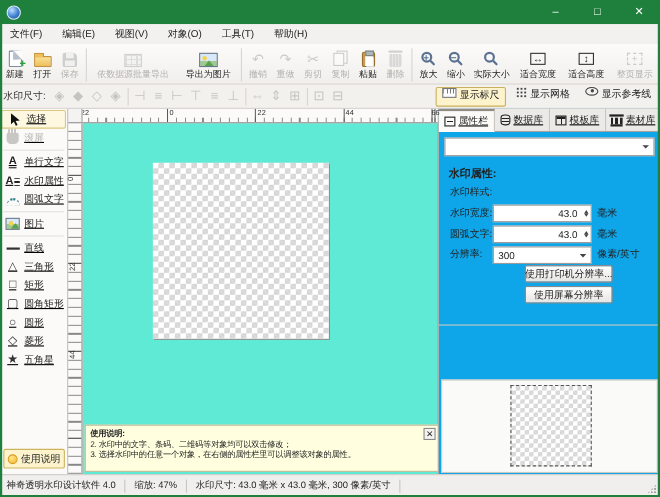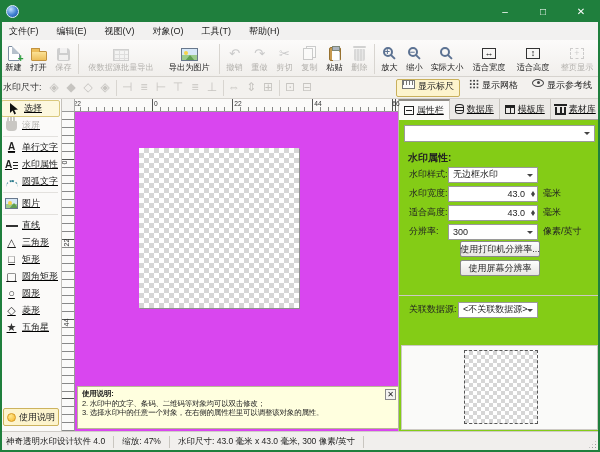--- a/index.html
+++ b/index.html
@@ -88,30 +88,30 @@
   .helpbtn{position:absolute;left:3px;bottom:5px;width:56px;height:18px;background:#fdf4cd;border:1px solid #cdb35e;border-radius:2px;display:flex;align-items:center;gap:3px;font-size:9px;color:#222;padding-left:3px;white-space:nowrap;}
   .ic-bulb{width:9px;height:9px;border-radius:50%;background:radial-gradient(circle at 35% 30%,#ffe88a,#f5b42c);border:1px solid #d79a20;flex:0 0 auto;}
 
   
   .canvaswrap{width:336px;height:100%;position:relative;background:#adadad;}
   .rcorner{position:absolute;left:0;top:0;width:13px;height:13px;background:#f4f3f1;border-right:1px solid #aaa;border-bottom:1px solid #999;z-index:5;}
   .hruler{position:absolute;left:13px;top:0;right:0;height:13px;background:#fbfaf9;border-bottom:1px solid #999;z-index:4;background-image:repeating-linear-gradient(90deg,#555 0 1px,transparent 1px 80px),repeating-linear-gradient(90deg,#888 0 1px,transparent 1px 8px);background-size:100% 100%,100% 4px;background-position:-3px 0,-3px bottom;background-repeat:repeat-x;}
   .hruler span{position:absolute;top:1px;font-size:7px;color:#333;transform:scale(.95);}
   .vruler{position:absolute;left:0;top:13px;bottom:0;width:13px;background:#fbfaf9;border-right:1px solid #999;z-index:4;background-image:repeating-linear-gradient(#555 0 1px,transparent 1px 80px),repeating-linear-gradient(#888 0 1px,transparent 1px 8px);background-size:100% 100%,4px 100%;background-position:0 -33px,right -33px;}
   .vruler span{position:absolute;left:1px;font-size:7px;color:#333;transform:rotate(-90deg);transform-origin:center;}
-  .canvas{position:absolute;left:13px;top:13px;right:0;bottom:0;background:#d946ef;overflow:hidden;}
+  .canvas{position:absolute;left:13px;top:13px;right:0;bottom:0;background:#5eead4;overflow:hidden;}
   .checker{background-color:#fff;background-image:linear-gradient(45deg,#d6d6d6 25%,transparent 25%,transparent 75%,#d6d6d6 75%),linear-gradient(45deg,#d6d6d6 25%,transparent 25%,transparent 75%,#d6d6d6 75%);background-size:10px 10px;background-position:0 0,5px 5px;}
   .page{position:absolute;left:64px;top:36px;width:160px;height:160px;box-shadow:1px 1px 0 #8f8f8f;}
   
   .infobox{position:absolute;left:2px;bottom:2px;width:322px;height:43px;background:#ffffdf;border:1px solid #b9b894;z-index:20;padding:2px 4px;font-size:7.5px;color:#222;letter-spacing:-.2px;}
   .infobox div{white-space:nowrap;overflow:hidden;line-height:9.5px;}
   .ib-close{position:absolute;right:2px;top:2px;width:11px;height:11px;border:1px solid #8a8a8a;background:#f4f3f1;display:flex;align-items:center;justify-content:center;font-size:8px;color:#222;line-height:1;}
 
   
-  .rightpanel{width:202px;height:100%;background:#84cc16;border-left:1px solid #b6b2ac;position:relative;font-size:9px;color:#222;}
+  .rightpanel{width:202px;height:100%;background:#0ea5e9;border-left:1px solid #b6b2ac;position:relative;font-size:9px;color:#222;}
   .tabs{display:flex;height:21px;border-bottom:1px solid #a7a39d;background:#eceae7;}
   .tab{flex:1;display:flex;align-items:center;justify-content:center;gap:3px;font-size:9px;color:#222;border-right:1px solid #c9c6c0;white-space:nowrap;}
   .tab.active{background:#fbfaf9;border-bottom:1px solid #fbfaf9;margin-bottom:-1px;border-top:2px solid #8f8b85;}
   .ic-props{width:10px;height:9px;border:1px solid #222;padding:1px;background:repeating-linear-gradient(#222 0 1px,transparent 1px 3px);background-clip:content-box;}
   .ic-db{width:9px;height:10px;border:1px solid #222;border-radius:4px/3px;background:linear-gradient(transparent 2px,#222 2px 3px,transparent 3px 5px,#222 5px 6px,transparent 6px);}
   .ic-tpl{width:10px;height:9px;border:1px solid #222;background:linear-gradient(#222 2px,transparent 2px),linear-gradient(90deg,transparent 4px,#222 4px 5px,transparent 5px);}
   .ic-bank{width:11px;height:8px;background:repeating-linear-gradient(90deg,#222 0 2px,transparent 2px 4.5px);border-bottom:2px solid #222;margin-top:3px;position:relative;}
   .ic-bank:before{content:"";position:absolute;left:-1px;right:-1px;top:-3px;height:2px;background:#222;}
   .combo{position:absolute;left:5px;top:26px;width:191px;height:17px;background:#fff;border:1px solid #9a9a9a;}
   .sel{position:relative;background:#fff;border:1px solid #9a9a9a;height:16px;font-size:9px;display:flex;align-items:center;padding:0 14px 0 4px;white-space:nowrap;overflow:hidden;}
@@ -120,21 +120,21 @@
   .sec-title{position:absolute;left:9px;top:52px;font-weight:bold;font-size:10px;}
   .prow{position:absolute;left:0;width:202px;height:17px;display:flex;align-items:center;}
   .prow .plab{width:49px;padding-left:10px;white-space:nowrap;flex:0 0 auto;}
   .prow .ctrl{width:90px;flex:0 0 auto;}
   .prow .unit{padding-left:5px;white-space:nowrap;}
   .spinbox{background:#fff;border:1px solid #9a9a9a;height:16px;display:flex;align-items:center;}
   .spin-val{flex:1;text-align:right;padding-right:3px;}
   .spin-btns{width:9px;height:100%;display:flex;flex-direction:column;align-items:center;justify-content:center;gap:2px;}
   .tri-up{width:0;height:0;border:2.5px solid transparent;border-bottom:3.5px solid #444;margin-bottom:-1px;}
   .tri-dn{width:0;height:0;border:2.5px solid transparent;border-top:3.5px solid #444;margin-top:-1px;}
-  .pbtn{position:absolute;left:61px;width:80px;height:16px;border:1px solid #8a8a8a;border-radius:2px;background:linear-gradient(#fefefe,#e7e5e2);display:flex;align-items:center;justify-content:center;font-size:9px;white-space:nowrap;}
+  .pbtn{position:absolute;left:78px;width:80px;height:16px;border:1px solid #8a8a8a;border-radius:2px;background:linear-gradient(#fefefe,#e7e5e2);display:flex;align-items:center;justify-content:center;font-size:9px;white-space:nowrap;}
   .pdivider{position:absolute;left:0;width:202px;border-top:1px solid #ccc9c4;}
   .thumbhdr{position:absolute;left:2px;right:2px;top:231px;height:15px;background:linear-gradient(#5585c7,#2d5698);color:#fff;font-weight:bold;font-size:9px;display:flex;align-items:center;padding-left:5px;}
   .thumbarea{position:absolute;left:2px;right:2px;top:246px;bottom:1px;background:#fafaf9;border:1px solid #ccc9c4;}
   .thumb{position:absolute;left:62px;top:4px;width:74px;height:74px;border:1px dashed #555;background-size:8px 8px;background-position:0 0,4px 4px;}
 
   
   .statusbar{position:absolute;left:0;top:431px;width:600px;height:21px;background:#f1efed;border-top:1px solid #cfccc7;display:flex;align-items:center;font-size:8.5px;color:#222;padding:0 6px;gap:8px;}
   .ssep{width:1px;height:12px;background:#c9c6c0;}
   .grip{position:absolute;right:3px;bottom:3px;width:9px;height:9px;background:radial-gradient(circle,#9a9a9a 40%,transparent 45%);background-size:3px 3px;clip-path:polygon(100% 0,100% 100%,0 100%);}
 </style>
@@ -401,63 +401,54 @@
             <span>素材库</span>
           </div>
       </div>
 
       <div class="combo"><span></span></div>
 
       <div class="sec-title">水印属性:</div>
 
       <div class="prow" style="top:67px">
         <span class="plab">水印样式:</span>
-        <div class="sel ctrl">
-            <span>无边框水印</span>
-          </div>
       </div>
       <div class="prow" style="top:86px">
         <span class="plab">水印宽度:</span>
         <div class="spinbox ctrl">
           <span class="spin-val">43.0</span>
           <span class="spin-btns">
               <i class="tri-up"></i>
               <i class="tri-dn"></i>
             </span>
         </div>
         <span class="unit">毫米</span>
       </div>
       <div class="prow" style="top:105px">
-        <span class="plab">适合高度:</span>
+        <span class="plab">圆弧文字:</span>
         <div class="spinbox ctrl">
           <span class="spin-val">43.0</span>
           <span class="spin-btns">
               <i class="tri-up"></i>
               <i class="tri-dn"></i>
             </span>
         </div>
         <span class="unit">毫米</span>
       </div>
       <div class="prow" style="top:124px">
         <span class="plab">分辨率:</span>
         <div class="sel ctrl">
             <span>300</span>
           </div>
         <span class="unit">像素/英寸</span>
       </div>
       <div class="pbtn" style="top:142px">使用打印机分辨率...</div>
       <div class="pbtn" style="top:161px">使用屏幕分辨率</div>
 
       <div class="pdivider" style="top:196px"></div>
-      <div class="prow" style="top:202px">
-        <span class="plab" style="width:59px">关联数据源:</span>
-        <div class="sel" style="width:80px">
-            <span>&lt;不关联数据源&gt;</span>
-          </div>
-      </div>
 
       <div class="thumbarea">
         <div class="thumb checker"></div>
       </div>
     </div>
   </div>
 
   <div class="statusbar">
     <span>神奇透明水印设计软件 4.0</span>
     <i class="ssep"></i>

